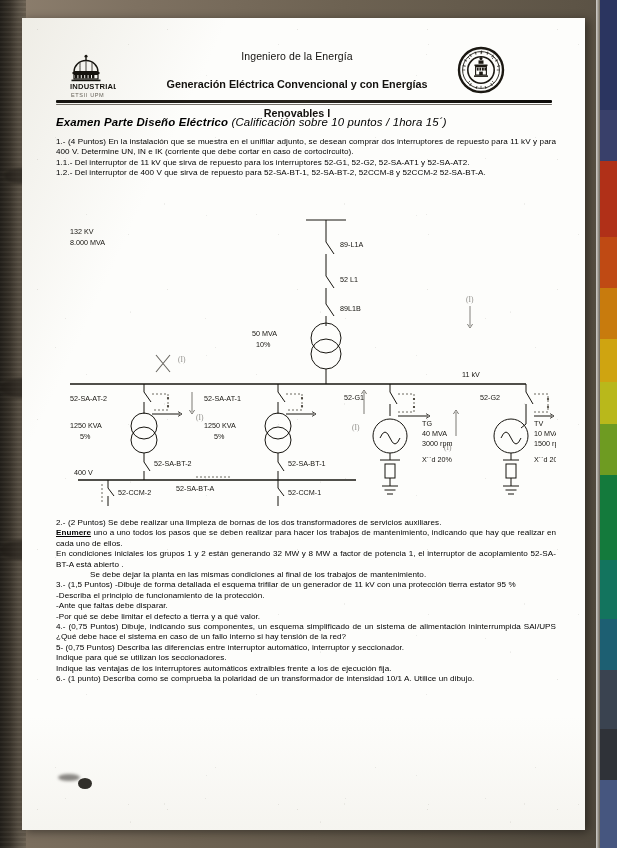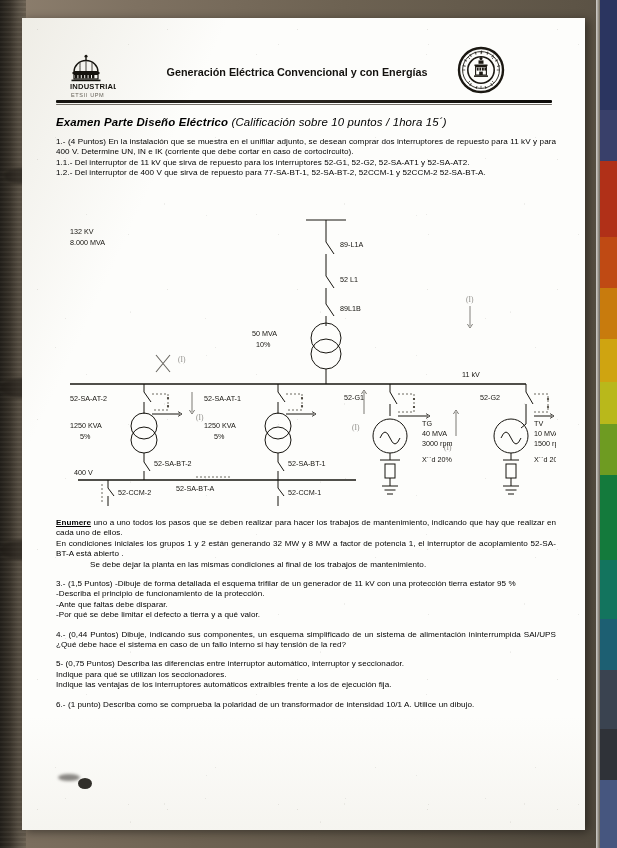--- a/index.html
+++ b/index.html
@@ -57,21 +57,21 @@
   .hrule.thin{top:86px;height:1px;background:#3a352c;opacity:.7;}
 
   
   .body{position:absolute;left:34px;top:98px;width:500px;color:#000000;}
   .exam-title{font-size:11.4px;font-weight:bold;font-style:italic;letter-spacing:.15px;}
   .exam-title .sub{font-weight:normal;font-style:italic;}
   .q{font-size:8.1px;line-height:10.4px;letter-spacing:.05px;text-align:justify;}
   .q b{font-weight:bold;}
   .q u{text-decoration:underline;}
   .q .ind{display:block;text-indent:34px;}
-  .block{margin-top:9px;}
+  .block{}
 
   
   #diagram{position:absolute;left:34px;top:196px;width:500px;height:292px;}
   #diagram svg{display:block;}
   .lbl{font-family:"Liberation Sans",sans-serif;font-size:7.2px;fill:#16140f;}
   .hand{font-family:"Liberation Serif",serif;font-size:7.5px;fill:#2a2720;opacity:.75;}
   .wire{stroke:#16140f;stroke-width:1;fill:none;}
   .bus{stroke:#16140f;stroke-width:1.7;fill:none;}
   .dash{stroke:#3a352c;stroke-width:.75;fill:none;stroke-dasharray:2 2;}
   .circ{stroke:#16140f;stroke-width:1;fill:none;}
@@ -155,35 +155,37 @@
           <rect x="6.6" y="18.6" width="1.1" height="3" transform="rotate(-76 7.1 20)"></rect>
           <rect x="8" y="13" width="1.1" height="3" transform="rotate(-58 8.5 14.5)"></rect>
           <rect x="13" y="37" width="1.1" height="3" transform="rotate(38 13.5 38.5)"></rect>
           <rect x="19" y="40" width="1.1" height="3" transform="rotate(18 19.5 41.5)"></rect>
           <rect x="28" y="40" width="1.1" height="3" transform="rotate(-18 28.5 41.5)"></rect>
           <rect x="34" y="37" width="1.1" height="3" transform="rotate(-38 34.5 38.5)"></rect>
         </g>
       </svg>
 
       <div class="title-block">
+        <div class="t1">Ingeniero de la Energía</div>
         <div class="t2">Generación Eléctrica Convencional y con Energías</div>
+        <div class="t2">Renovables I</div>
       </div>
       <div class="hrule"></div>
       <div class="hrule thin"></div>
     </div>
 
     <div class="body">
       <div class="exam-title">
         <span>Examen Parte Diseño Eléctrico</span>
         <span class="sub">(Calificación sobre 10 puntos / 1hora 15´)</span>
       </div>
       <div class="q" style="margin-top:9px;">
         <div>1.- (4 Puntos) En la instalación que se muestra en el unifilar adjunto, se desean comprar dos interruptores de repuesto para 11 kV y para 400 V. Determine UN, IN e IK (corriente que debe cortar en caso de cortocircuito).</div>
         <div>1.1.- Del interruptor de 11 kV que sirva de repuesto para los interruptores 52-G1, 52-G2, 52-SA-AT1 y 52-SA-AT2.</div>
-        <div>1.2.- Del interruptor de 400 V que sirva de repuesto para 77-SA-BT-1, 52-SA-BT-2, 52CCM-1 y 52CCM-2 52-SA-BT-A.</div>
+        <div>1.2.- Del interruptor de 400 V que sirva de repuesto para 52-SA-BT-1, 52-SA-BT-2, 52CCM-8 y 52CCM-2 52-SA-BT-A.</div>
       </div>
     </div>
 
     <div id="diagram">
       <svg width="500" height="292" viewBox="0 0 500 292">
 
         <line class="wire" x1="250" y1="6" x2="290" y2="6"></line>
         <line class="wire" x1="270" y1="6" x2="270" y2="22"></line>
         <text class="lbl" x="14" y="20" id="b-src-v">132  KV</text>
         <text class="lbl" x="14" y="31" id="b-src-p">8.000 MVA</text>
@@ -347,34 +349,35 @@
           <line x1="400" y1="198" x2="400" y2="222" stroke="#2a2720" stroke-width=".85"></line>
           <path d="M400 196 l-2.6 4 M400 196 l2.6 4" stroke="#2a2720" stroke-width=".85" fill="none"></path>
           <text class="hand" x="388" y="236">(I)</text>
         </g>
       </svg>
     </div>
 
     <div class="body" style="top:500px;">
 
       <div class="q">
+        <div>2.- (2 Puntos) Se debe realizar una limpieza de bornas de los dos transformadores de servicios auxiliares.</div>
         <div><u><b>Enumere</b></u> <span id="q2rest">uno a uno todos los pasos que se deben realizar para hacer los trabajos de mantenimiento, indicando que hay que realizar en cada uno de ellos.</span></div>
         <div>En condiciones iniciales los grupos 1 y 2 están generando 32 MW y 8 MW a factor de potencia 1, el interruptor de acoplamiento 52-SA-BT-A está abierto .</div>
         <div class="ind">Se debe dejar la planta en las mismas condiciones al final de los trabajos de mantenimiento.</div>
       </div>
 
       <div class="q block">
         <div>3.- (1,5 Puntos) -Dibuje de forma detallada el esquema trifilar de un generador de 11 kV con una protección tierra estator 95 %</div>
         <div>-Describa el principio de funcionamiento de la protección.</div>
         <div>-Ante que faltas debe disparar.</div>
         <div>-Por qué se debe limitar el defecto a tierra y a qué valor.</div>
       </div>
 
       <div class="q block">
-        <div>4.- (0,44 Puntos) Dibuje, indicando sus componentes, un esquema simplificado de un sistema de alimentación ininterrumpida SAI/UPS ¿Qué debe hace el sistema en caso de un fallo interno si hay tensión de la red?</div>
+        <div>4.- (0,75 Puntos) Dibuje, indicando sus componentes, un esquema simplificado de un sistema de alimentación ininterrumpida SAI/UPS ¿Qué debe hace el sistema en caso de un fallo interno si hay tensión de la red?</div>
       </div>
 
       <div class="q block">
         <div>5- (0,75 Puntos) Describa las diferencias entre interruptor automático, interruptor y seccionador.</div>
         <div>Indique para qué se utilizan los seccionadores.</div>
         <div>Indique las ventajas de los interruptores automáticos extraibles frente a los de ejecución fija.</div>
       </div>
 
       <div class="q block">
         <div>6.- (1 punto) Describa como se comprueba la polaridad de un transformador de intensidad 10/1 A. Utilice un dibujo.</div>

